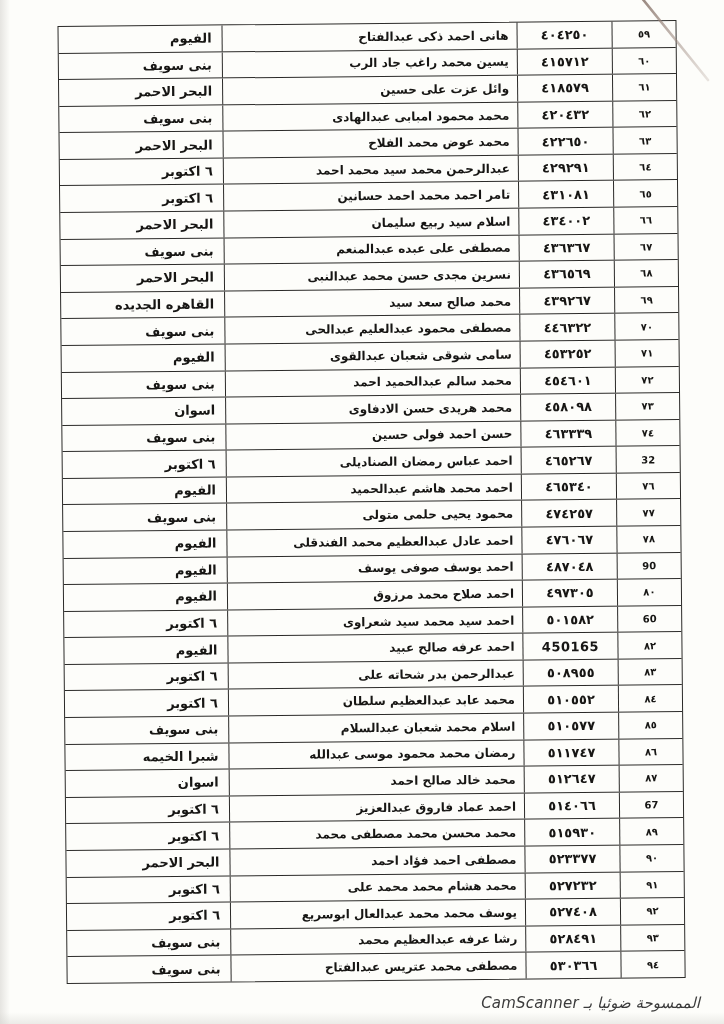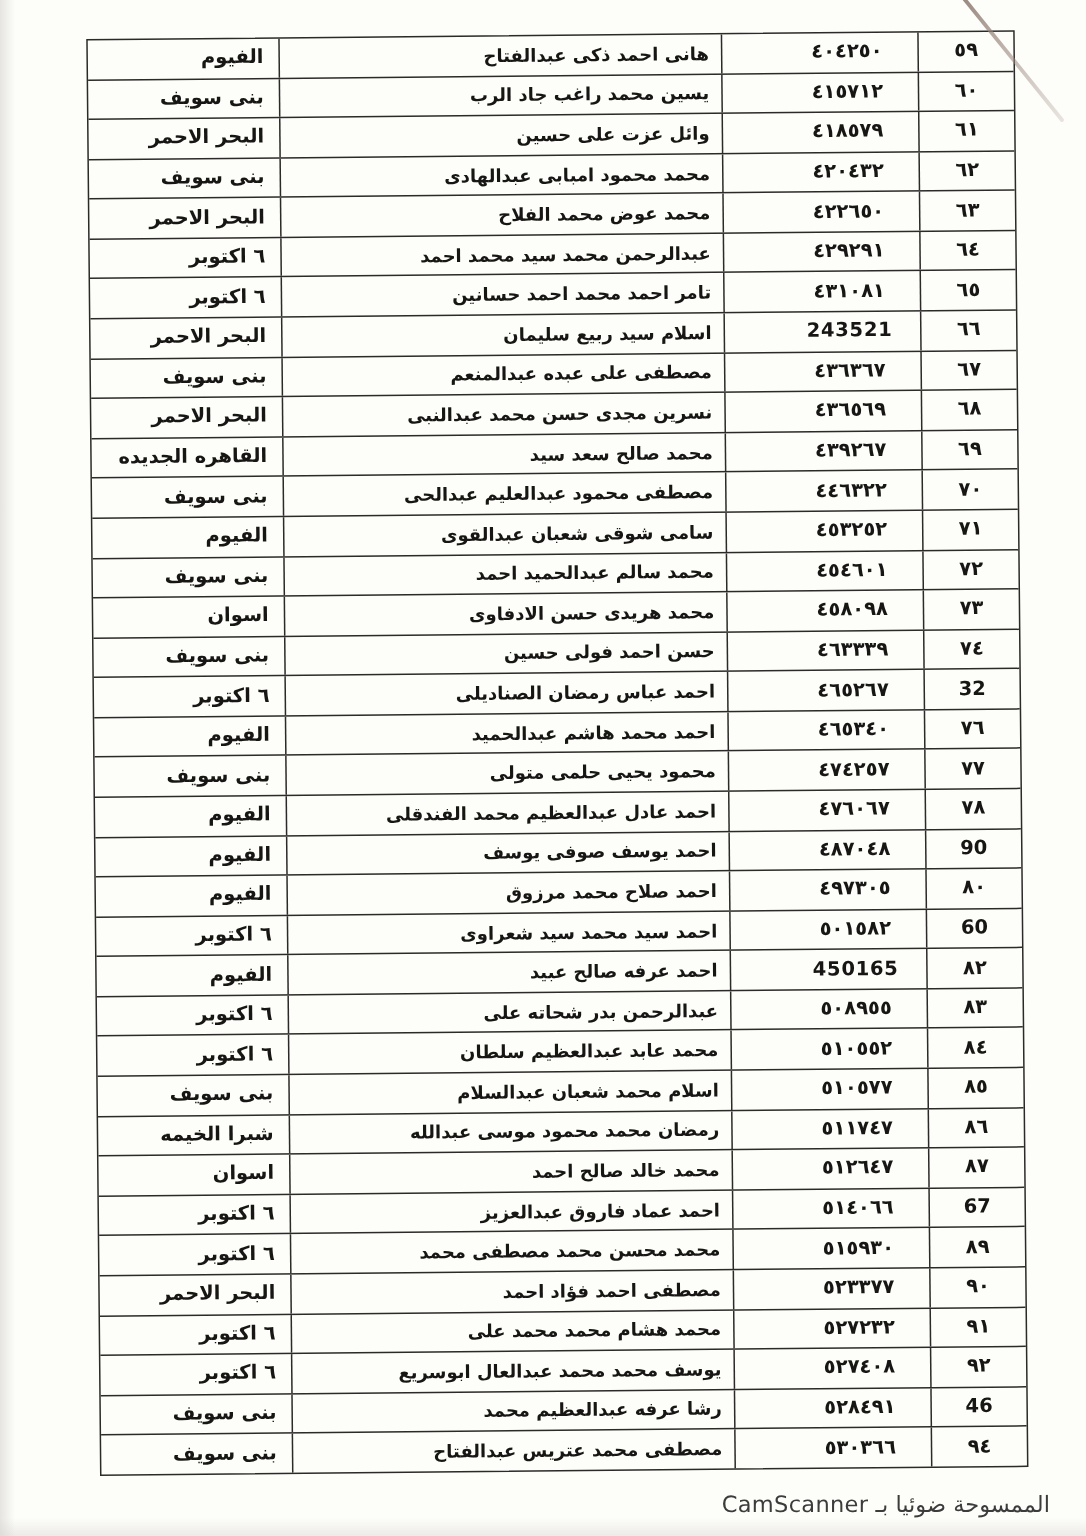--- a/index.html
+++ b/index.html
@@ -28,30 +28,31 @@
     flex:1;display:flex;align-items:stretch;
     border-bottom:1.5px solid #2b2a28;
   }
   .row:last-child{border-bottom:none;}
   .cell{
     display:flex;align-items:center;
     overflow:hidden;white-space:nowrap;
     font-weight:bold;
   }
   .cell:not(:first-child){border-left:none;border-right:1.5px solid #2b2a28;}
-  .cell.serial{width:63px;justify-content:center;font-size:13px;}
-  .cell.idnum{width:94px;justify-content:center;font-size:13px;letter-spacing:.5px;margin-left:36px;}
+  .cell.serial{width:63px;justify-content:center;font-size:10px;}
+  .cell.idnum{width:94px;justify-content:center;font-size:13px;letter-spacing:.5px;}
   .cell.name{width:278px;justify-content:flex-start;padding:0 8px;font-size:12px;}
   .cell.location{flex:1;justify-content:flex-start;padding:0 10px;font-size:13px;}
   .crease{position:absolute;left:0;top:0;width:724px;height:120px;pointer-events:none;}
   .footer{
     position:absolute;right:24px;top:994px;
     direction:rtl;
     font-size:15px;color:#3c3c3c;
     letter-spacing:.2px;
+    font-style:italic;
   }
 </style>
 </head>
 <body>
 
 <div class="paper"></div>
 
 <div class="table-wrap">
 
     <div class="row">
@@ -98,21 +99,21 @@
 
     <div class="row">
       <div class="cell serial">٦٥</div>
       <div class="cell idnum">٤٣١٠٨١</div>
       <div class="cell name">تامر احمد محمد احمد حسانين</div>
       <div class="cell location">٦ اكتوبر</div>
     </div>
 
     <div class="row">
       <div class="cell serial">٦٦</div>
-      <div class="cell idnum">243521</div>
+      <div class="cell idnum">٤٣٤٠٠٢</div>
       <div class="cell name">اسلام سيد ربيع سليمان</div>
       <div class="cell location">البحر الاحمر</div>
     </div>
 
     <div class="row">
       <div class="cell serial">٦٧</div>
       <div class="cell idnum">٤٣٦٣٦٧</div>
       <div class="cell name">مصطفى على عبده عبدالمنعم</div>
       <div class="cell location">بنى سويف</div>
     </div>
@@ -286,21 +287,21 @@
     </div>
 
     <div class="row">
       <div class="cell serial">٩٢</div>
       <div class="cell idnum">٥٢٧٤٠٨</div>
       <div class="cell name">يوسف محمد محمد عبدالعال ابوسريع</div>
       <div class="cell location">٦ اكتوبر</div>
     </div>
 
     <div class="row">
-      <div class="cell serial">46</div>
+      <div class="cell serial">٩٣</div>
       <div class="cell idnum">٥٢٨٤٩١</div>
       <div class="cell name">رشا عرفه عبدالعظيم محمد</div>
       <div class="cell location">بنى سويف</div>
     </div>
 
     <div class="row">
       <div class="cell serial">٩٤</div>
       <div class="cell idnum">٥٣٠٣٦٦</div>
       <div class="cell name">مصطفى محمد عتريس عبدالفتاح</div>
       <div class="cell location">بنى سويف</div>

